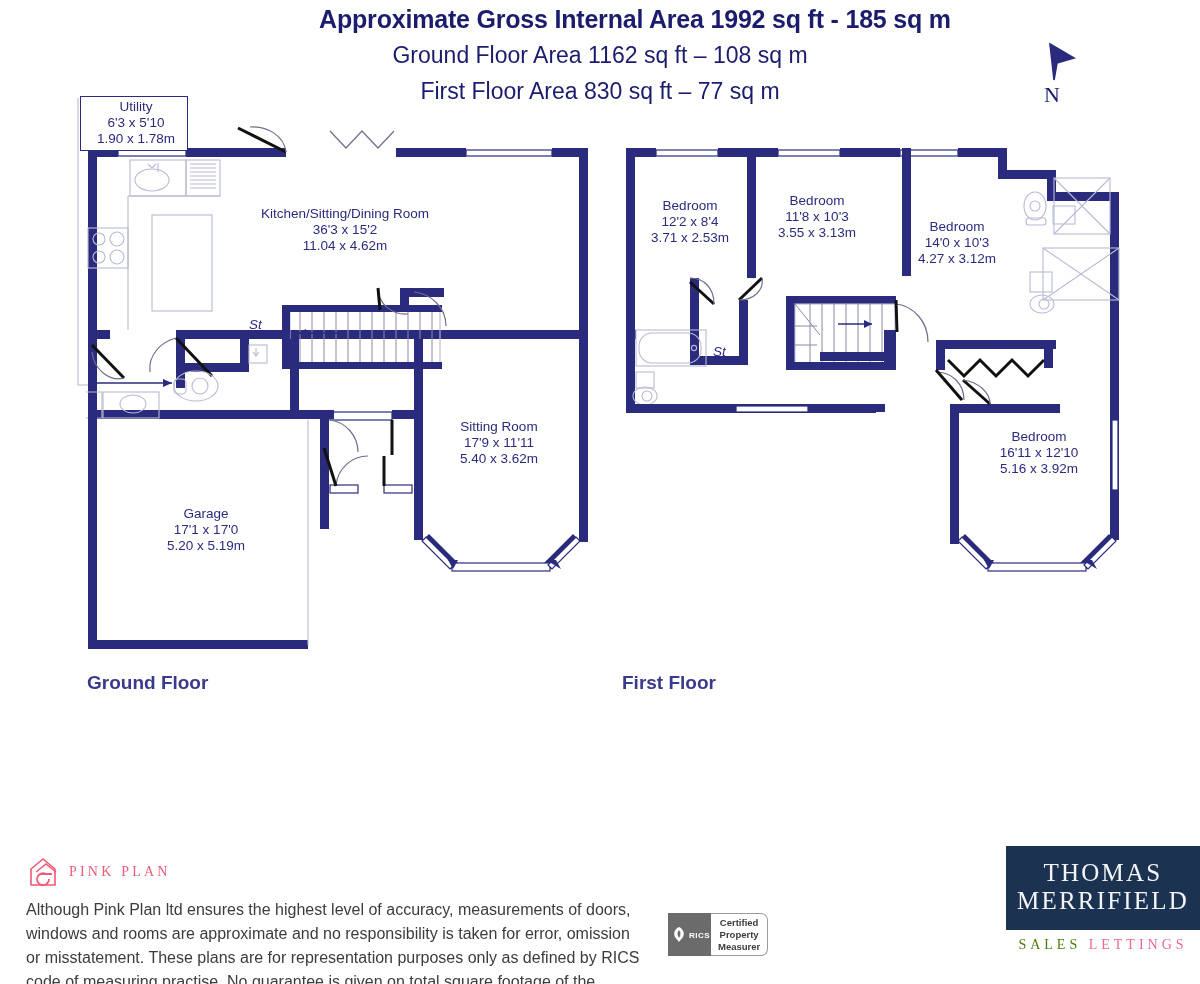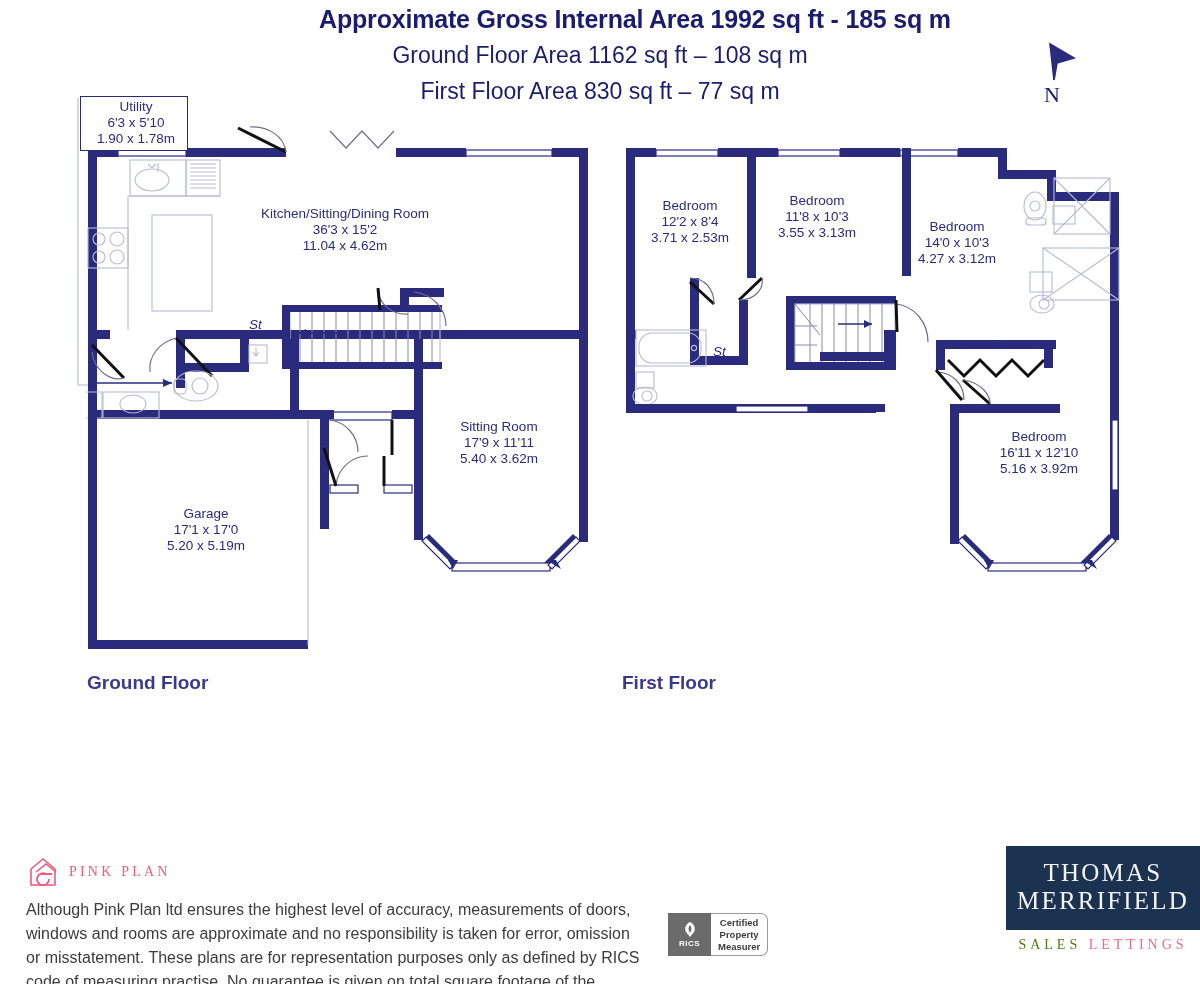--- a/index.html
+++ b/index.html
@@ -27,21 +27,21 @@
   .rl .nm{font-size:13.5px;}
   .rl.boxed{border:1px solid #2b2b7e;background:#fff;padding:2px 6px 3px 10px;}
   .st{position:absolute;font-size:13.5px;color:#2b2b7e;font-style:italic;}
 
   
   .footer{position:absolute;left:0;top:840px;width:1200px;height:144px;}
   .pp-logo{position:absolute;left:26px;top:15px;display:flex;align-items:center;gap:9px;}
   .pp-text{color:#ef5a78;font-size:14px;letter-spacing:3.2px;font-family:Liberation Serif, serif;}
   .disclaimer{position:absolute;left:26px;top:58px;width:620px;font-size:16px;line-height:1.5;color:#3c3c3c;font-family:"Liberation Sans",sans-serif;}
   .rics{position:absolute;left:668px;top:913px;display:flex;align-items:stretch;height:43px;}
-  .rics .mark{width:43px;background:#6b6b6b;display:flex;align-items:center;justify-content:center;flex-direction:column;color:#fff;}
+  .rics .mark{width:43px;background:#6b6b6b;display:flex;align-items:center;justify-content:center;flex-direction:row;color:#fff;}
   .rics .mark .rtxt{font-size:8px;font-weight:bold;letter-spacing:.5px;margin-top:1px;}
   .rics .cap{border:1px solid #9a9a9a;border-left:none;border-radius:0 7px 7px 0;padding:3px 7px;font-size:9.5px;line-height:1.28;color:#3c3c3c;font-weight:bold;text-align:center;}
   .tm{position:absolute;left:978px;top:846px;width:194px;margin-left:28px;}
   .tm .box{background:#1b3350;padding:13px 0 15px 0;text-align:center;}
   .tm .box .l1,.tm .box .l2{color:#f3f4f6;font-family:"Liberation Serif",serif;letter-spacing:2.2px;line-height:1.12;}
   .tm .box .l1{font-size:25px;}
   .tm .box .l2{font-size:25px;}
   .tm .sub{margin-top:7px;text-align:center;font-family:"Liberation Serif",serif;font-size:14px;letter-spacing:4px;}
   .tm .sub .sales{color:#4d7c0f;}
   .tm .sub .lettings{color:#ea6a8e;}

